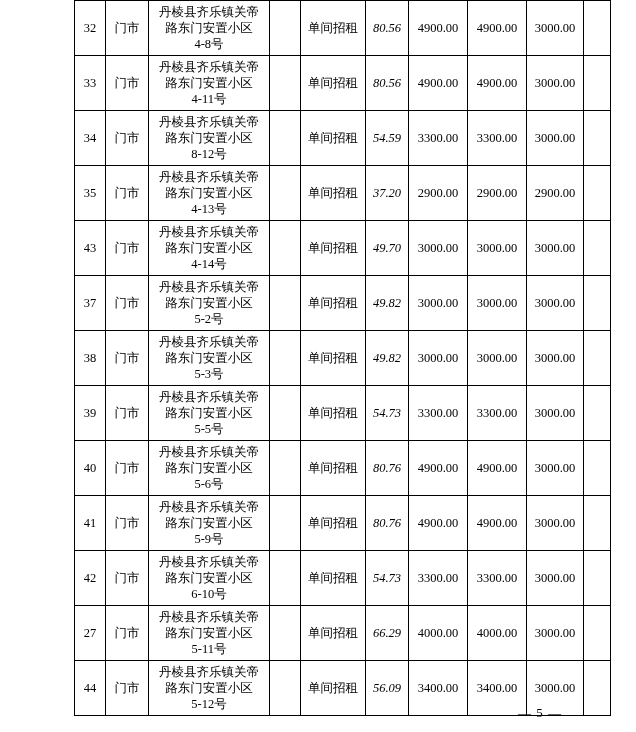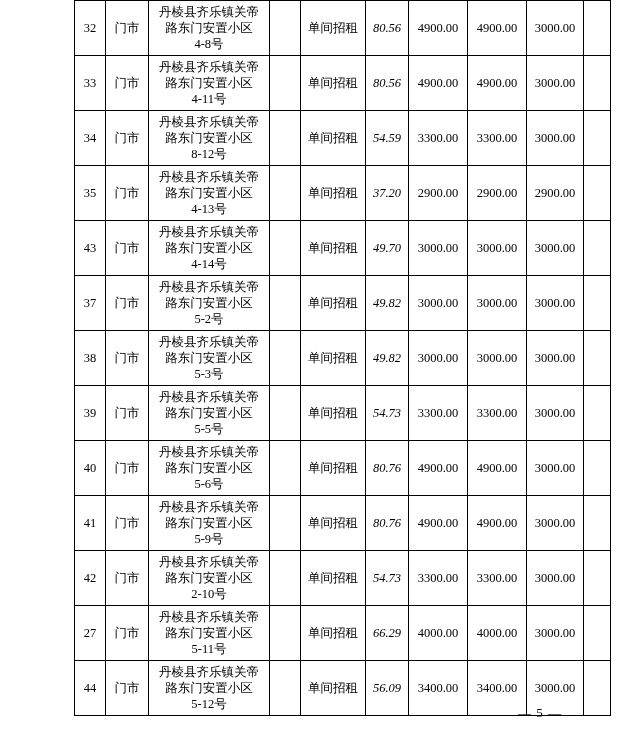--- a/index.html
+++ b/index.html
@@ -240,21 +240,21 @@
           <td class="c-price2">4900.00</td>
           <td class="c-price3">3000.00</td>
           <td class="c-tail"></td>
         </tr>
         <tr>
           <td class="c-no">42</td>
           <td class="c-type">门市</td>
           <td class="c-addr">
             <span class="addr-line">丹棱县齐乐镇关帝</span>
             <span class="addr-line">路东门安置小区</span>
-            <span class="addr-line">2-10号</span>
+            <span class="addr-line">6-10号</span>
           </td>
           <td class="c-blank"></td>
           <td class="c-mode">单间招租</td>
           <td class="c-area">54.73</td>
           <td class="c-price1">3300.00</td>
           <td class="c-price2">3300.00</td>
           <td class="c-price3">3000.00</td>
           <td class="c-tail"></td>
         </tr>
         <tr>

